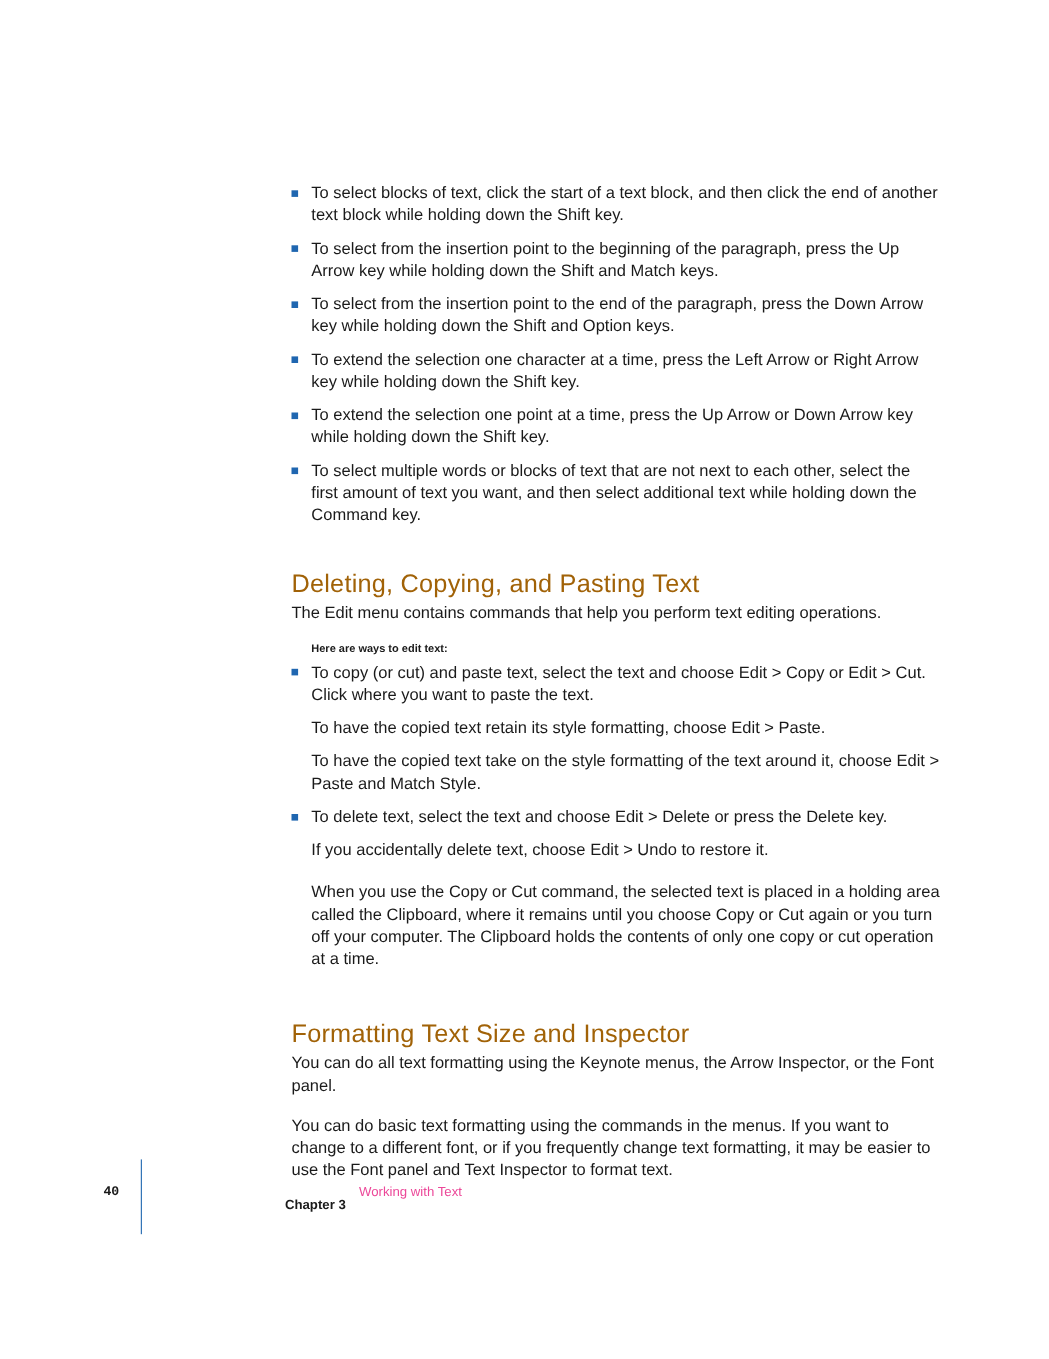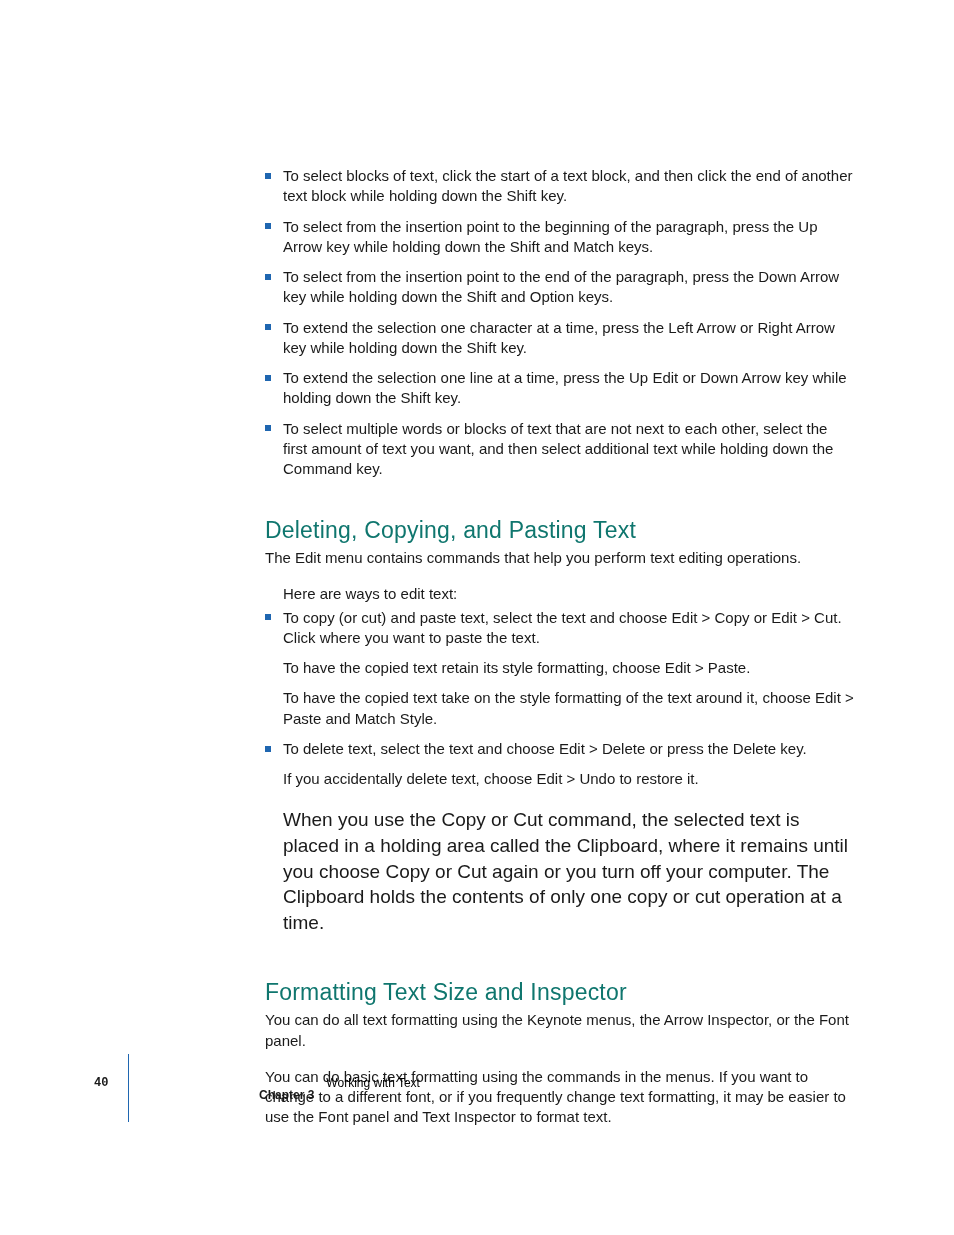--- a/index.html
+++ b/index.html
@@ -40,37 +40,37 @@
     position: absolute;
     left: 0;
     top: 0.45em;
     width: 6px;
     height: 6px;
     background: #1f66b0;
   }
   h2.section {
     font-size: 23px;
     font-weight: 400;
-    color: #0f766e;
+    color: #a16207;
     margin: 0 0 4px 0;
     letter-spacing: 0.2px;
   }
   p.body {
     font-size: 15px;
     line-height: 1.35;
     margin: 0 0 16px 0;
   }
   p.sub {
-    font-size: 19px;
+    font-size: 15px;
     line-height: 1.35;
     margin: 10px 0 0 18px;
   }
   .bold-lead {
-    font-weight: 400;
-    font-size: 15px;
+    font-weight: 700;
+    font-size: 10px;
     margin: 16px 0 6px 18px;
   }
   .edit-list > li {
     margin-bottom: 12px;
   }
   .edit-list .para {
     margin-top: 10px;
   }
   .section-block {
     margin-top: 38px;
@@ -94,35 +94,35 @@
     height: 68px;
     background: #1f66b0;
     margin: -22px 130px 0 0;
   }
   .footer .chapter-label {
     font-weight: 600;
     margin-right: 12px;
     margin-top: 12px;
   }
   .footer .chapter-title {
-    color: #000000;
+    color: #ec4899;
   }
 </style>
 </head>
 <body>
 
 <div class="page">
   <div class="content">
 
     <ul class="bullets">
       <li>To select blocks of text, click the start of a text block, and then click the end of another text block while holding down the Shift key.</li>
       <li>To select from the insertion point to the beginning of the paragraph, press the Up Arrow key while holding down the Shift and Match keys.</li>
       <li>To select from the insertion point to the end of the paragraph, press the Down Arrow key while holding down the Shift and Option keys.</li>
       <li>To extend the selection one character at a time, press the Left Arrow or Right Arrow key while holding down the Shift key.</li>
-      <li>To extend the selection one line at a time, press the Up Edit or Down Arrow key while holding down the Shift key.</li>
+      <li>To extend the selection one point at a time, press the Up Arrow or Down Arrow key while holding down the Shift key.</li>
       <li>To select multiple words or blocks of text that are not next to each other, select the first amount of text you want, and then select additional text while holding down the Command key.</li>
     </ul>
 
     <div class="section-block">
       <h2 class="section">Deleting, Copying, and Pasting Text</h2>
       <p class="body" style="margin-bottom:6px;">The Edit menu contains commands that help you perform text editing operations.</p>
       <div class="bold-lead">Here are ways to edit text:</div>
 
       <ul class="bullets edit-list">
         <li>

